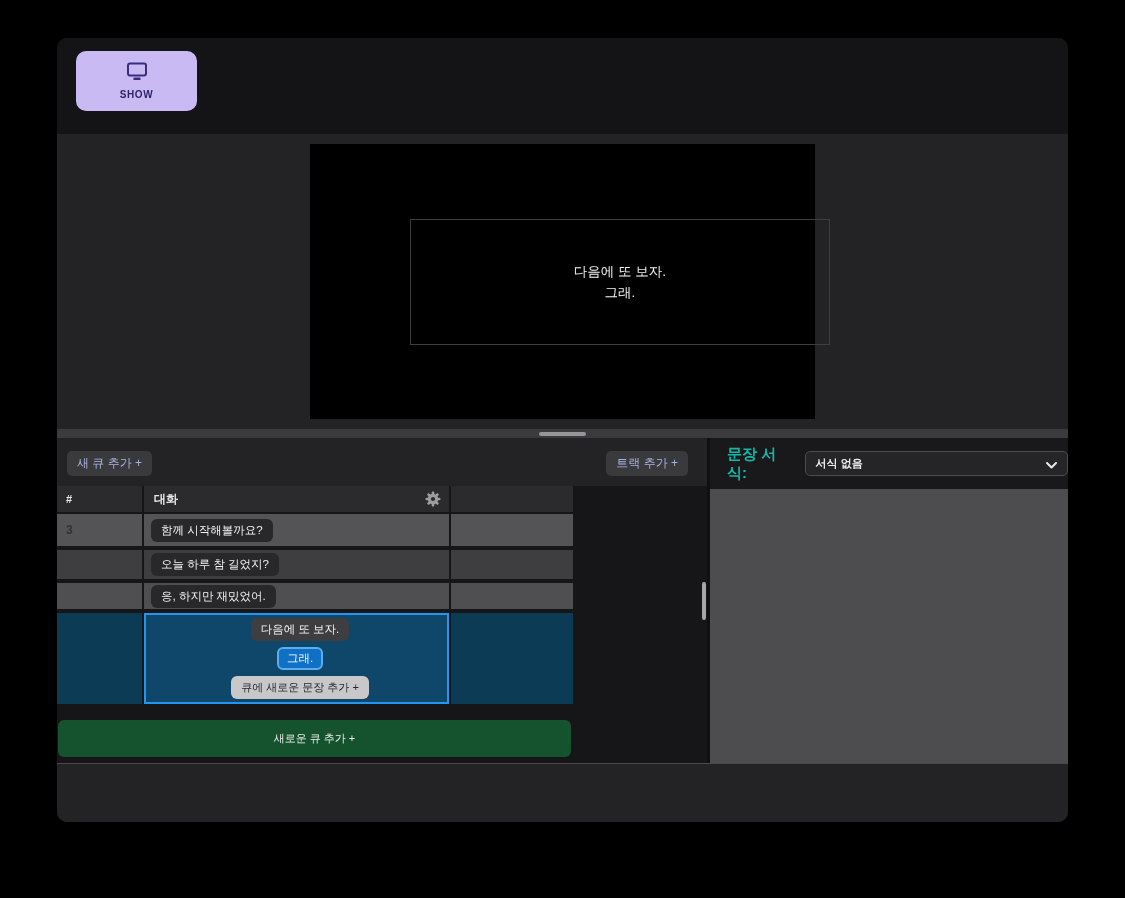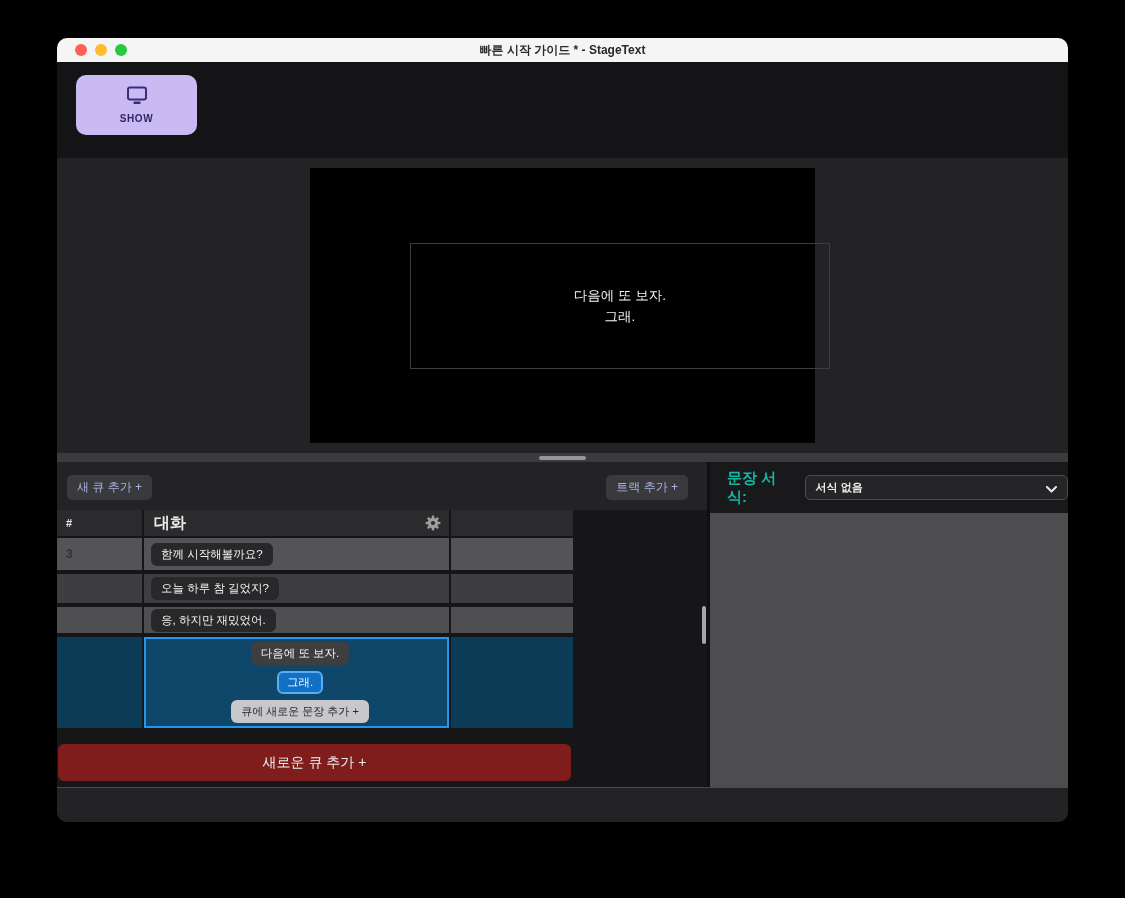--- a/index.html
+++ b/index.html
@@ -63,21 +63,21 @@
     background: #3a3a3c; color: #a9b2e4; font-size: 12px; cursor: pointer;
   }
   .add-cue-btn { left: 10px; }
   .add-track-btn { right: 19px; }
 
   .table-zone { position: absolute; left: 0; top: 48px; right: 0; bottom: 0; background: #161618; }
   .trow { display: grid; grid-template-columns: 85px 305px 122px; column-gap: 2px; width: 514px; }
   .thead { margin-bottom: 2px; }
   .thead .cell { background: #2b2b2d; height: 26px; display: flex; align-items: center; }
   .thead .cell.num { padding-left: 9px; font-size: 11px; font-weight: 700; color: #e8e8e8; }
-  .thead .cell.track { padding-left: 10px; font-size: 16px; font-weight: 600; color: #e8e8e8; position: relative; }
+  .thead .cell.track { padding-left: 10px; font-size: 12px; font-weight: 600; color: #e8e8e8; position: relative; }
   .gear { position: absolute; right: 8px; top: 5px; }
 
   .trow.r { margin-bottom: 4px; }
   .trow.r .cell { display: flex; align-items: center; }
   .r1 .cell { background: #545456; height: 32px; }
   .r2 .cell { background: #3e3e40; height: 29px; }
   .r3 .cell { background: #4f4f51; height: 26px; }
   .r4 .cell { background: #0c3b55; height: 91px; }
   .cell.numcell { padding-left: 9px; font-size: 12px; font-weight: 600; color: #313133; }
   .cell.chipcell { padding-left: 7px; }
@@ -94,22 +94,22 @@
     justify-content: center; gap: 6px; padding-left: 7px;
   }
   .chip.on-selected { background: #3e3e40; }
   .chip.active-sentence { background: #1070c4; border: 2px solid #5cacf2; padding: 2px 8px; }
   .chip.add-sentence { background: #c8c8ca; color: #29292b; font-size: 11px; font-weight: 500; }
 
   .vscrollbar { position: absolute; right: 1px; top: 144px; width: 4px; height: 38px; border-radius: 2px; background: #a6a6a8; }
 
   .big-add-btn {
     position: absolute; left: 1px; top: 282px; width: 513px; height: 37px;
-    border-radius: 6px; background: #7f1d1d; display: flex; align-items: center;
-    justify-content: center; color: #ededed; font-size: 14px; cursor: pointer;
+    border-radius: 6px; background: #14532d; display: flex; align-items: center;
+    justify-content: center; color: #ededed; font-size: 11px; cursor: pointer;
   }
 
   
   .format-bar { height: 51px; background: #19191b; display: flex; align-items: center; padding-left: 17px; flex: none; }
   .format-label { font-size: 15px; font-weight: 600; color: #14b8a6; }
   .format-select {
     margin-left: 10px; width: 269px; height: 25px; border-radius: 5px;
     background: #252527; border: 1px solid #4c4c4e; display: flex; align-items: center;
     justify-content: space-between; padding: 0 10px; cursor: pointer;
   }
@@ -117,28 +117,20 @@
   .right-body { flex: 1; background: #4d4d4f; }
 
   
   .bottombar { flex: 1; background: #232325; border-top: 1px solid #4a4a4c; }
 </style>
 </head>
 <body>
 
 <div class="window">
 
-  <div class="titlebar">
-    <div class="traffic">
-      <div class="light red"></div>
-      <div class="light yellow"></div>
-      <div class="light green"></div>
-    </div>
-    <div class="title">빠른 시작 가이드 * - StageText</div>
-  </div>
 
   <div class="toolbar">
     <div class="show-btn">
       <span>
         <svg width="22" height="19" viewBox="0 0 22 19" fill="none">
           <rect x="2" y="1.5" width="18" height="12" rx="2" stroke="#3a2d7e" stroke-width="2"></rect>
           <rect x="7.5" y="15.5" width="7" height="2.4" rx="0.5" fill="#3a2d7e"></rect>
         </svg>
       </span>
       <span class="lbl">SHOW</span>

